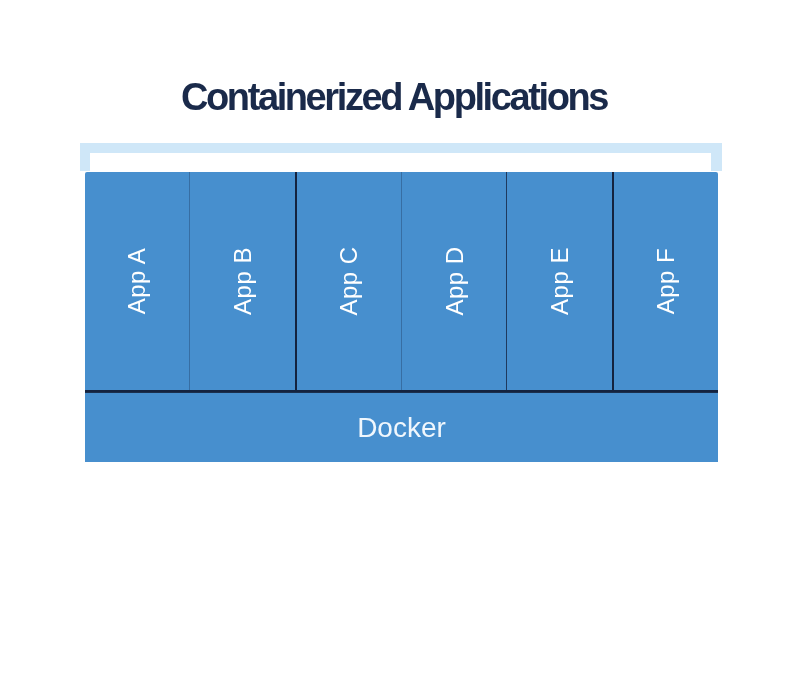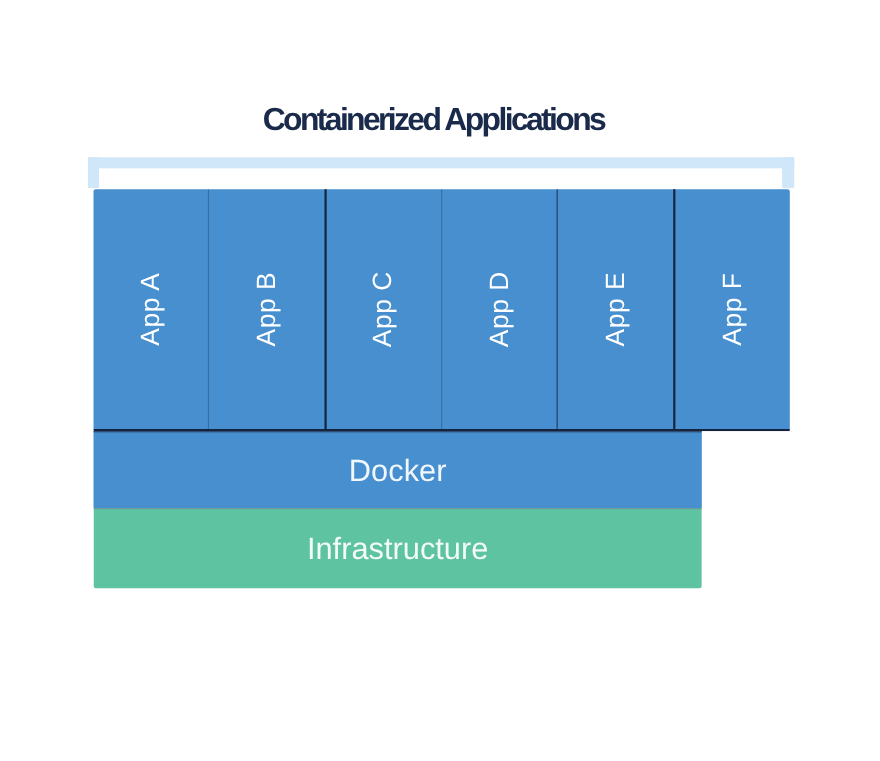--- a/index.html
+++ b/index.html
@@ -17,25 +17,24 @@
     position:relative;
     width:800px;height:692px;
     background:#ffffff;
     font-family:"Liberation Sans", sans-serif;
     overflow:hidden;
   }
   .title{
     position:absolute;
     top:76px;left:0;width:788px;
     text-align:center;
-    font-size:29px;
+    font-size:38px;
     font-weight:bold;
     letter-spacing:-2.4px;
     color:var(--navy);
-    margin-top:17px;
   }
   
   .bracket{
     position:absolute;
     left:80px;top:143px;
     width:642px;height:28px;
     border-top:10px solid var(--bracket-blue);
     border-left:10px solid var(--bracket-blue);
     border-right:11px solid var(--bracket-blue);
   }
@@ -64,21 +63,21 @@
   .app-col:nth-child(4){border-right:1px solid rgba(20,35,63,0.78);}
   .app-col:nth-child(5){border-right:2px solid var(--divider);}
   .app-label{
     transform:rotate(-90deg);
     white-space:nowrap;
     color:var(--white-text);
     font-size:24px;
     letter-spacing:0.5px;
   }
   .bar{
-    width:553px;
+    width:633px;
     display:flex;
     align-items:center;
     justify-content:center;
     font-size:28px;
   }
   .bar.docker{
     height:70px;
     background:var(--app-blue);
     color:#f0f7fd;
     border-top:1px solid rgba(22,37,63,0.9);
@@ -125,17 +124,14 @@
     <div class="app-col">
       <span class="app-label">App F</span>
     </div>
   </div>
 
   <div class="bar docker">
     <span>Docker</span>
   </div>
 
 
-  <div class="bar infra">
-    <span>Infrastructure</span>
-  </div>
 
 </div>
 
 </body></html>

